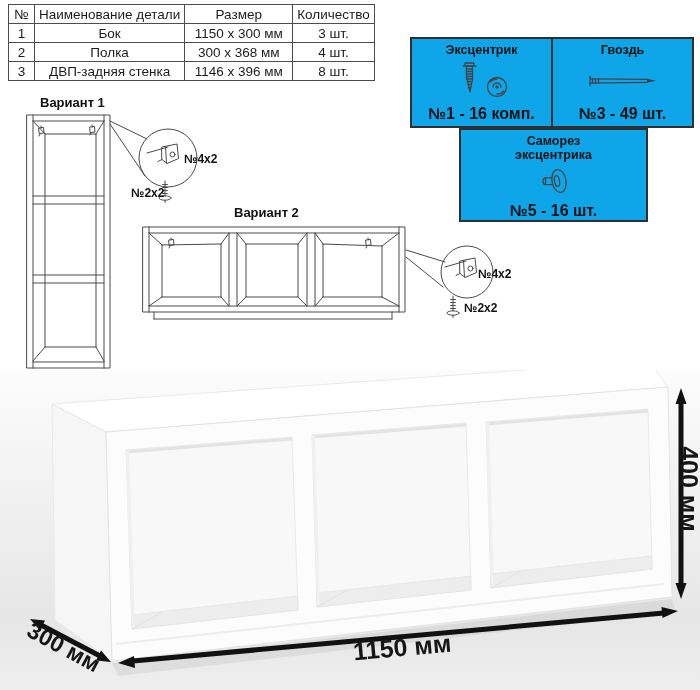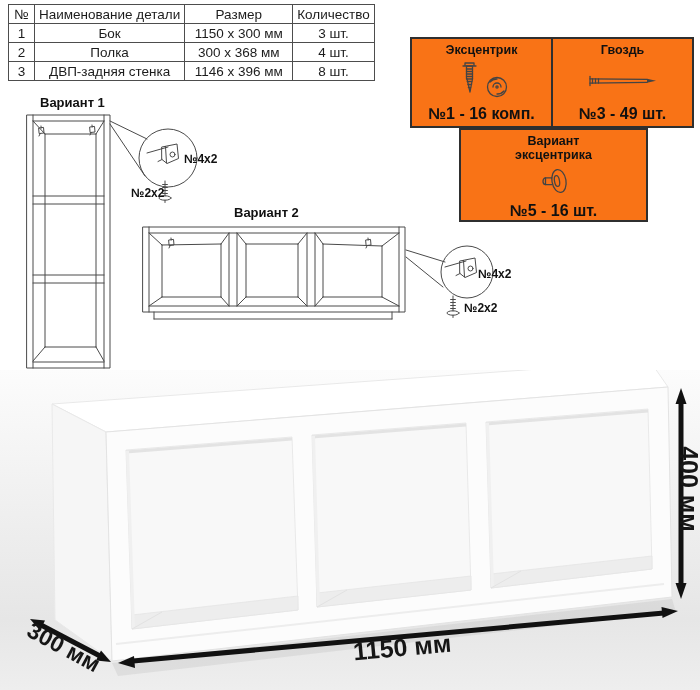--- a/index.html
+++ b/index.html
@@ -10,21 +10,21 @@
   table.parts{position:absolute;left:8px;top:4px;border-collapse:collapse;color:#1c1c1c;background:#fff;}
   table.parts th,table.parts td{border:1px solid #4d4d4d;font-size:13.5px;font-weight:400;height:18px;padding:0 4px;text-align:center;white-space:nowrap;}
   table.parts th{font-weight:400;}
   .col-num{width:26px;}
   .col-name{width:146px;}
   .col-size{width:108px;}
   .col-qty{width:78px;}
   td.name-cell{text-align:left;}
 
   
-  .hw-row{position:absolute;display:flex;border:2px solid #2f2f2f;background:#f97316;box-sizing:border-box;}
+  .hw-row{position:absolute;display:flex;border:2px solid #2f2f2f;background:#0ea5e9;box-sizing:border-box;}
   #hw-row-top{left:410px;top:37px;width:284px;height:91px;}
   #hw-row-bottom{left:459px;top:128px;width:189px;height:94px;}
   .hw-cell{flex:1 1 0;display:flex;flex-direction:column;align-items:center;justify-content:space-between;
            padding:4px 2px 3px;box-sizing:border-box;border-right:2px solid #2f2f2f;min-width:0;}
   .hw-cell:last-child{border-right:none;}
   .hw-title{font-weight:700;font-size:12.5px;line-height:1.12;text-align:center;color:#111;}
   .hw-count{font-weight:700;font-size:16px;color:#111;white-space:nowrap;}
   svg.icon{flex:0 0 auto;}
   .ic{stroke:#444;stroke-width:1.3;fill:none;stroke-linecap:round;stroke-linejoin:round;}
   .icf{fill:#444;stroke:none;}
@@ -112,21 +112,21 @@
         </g>
         <path class="icf" d="M66,14.8 L75,16.8 L66,18.8 Z"></path>
       </svg>
       <div class="hw-count">№3 - 49 шт.</div>
     </div>
   </div>
 
   <div class="hw-row" id="hw-row-bottom">
     <div class="hw-cell">
       <div>
-        <div class="hw-title">Вариант</div>
+        <div class="hw-title">Саморез</div>
         <div class="hw-title">эксцентрика</div>
       </div>
       <svg class="icon" width="84" height="40" viewBox="0 0 84 40">
         <g class="ic">
           <ellipse cx="47" cy="19" rx="7" ry="11.5" transform="rotate(-10 47 19)"></ellipse>
           <ellipse cx="45" cy="19" rx="2.5" ry="5.5" transform="rotate(-10 45 19)"></ellipse>
           <path d="M40,15.8 h-6.5 v6.8 h6.5"></path>
           <path d="M33.5,15.8 a2.5,3.4 0 0 0 0,6.8"></path>
         </g>
       </svg>

